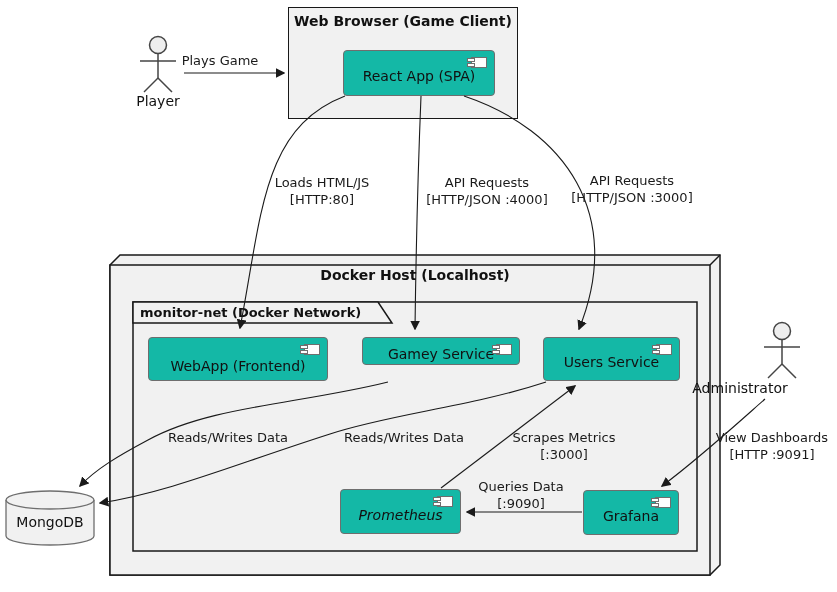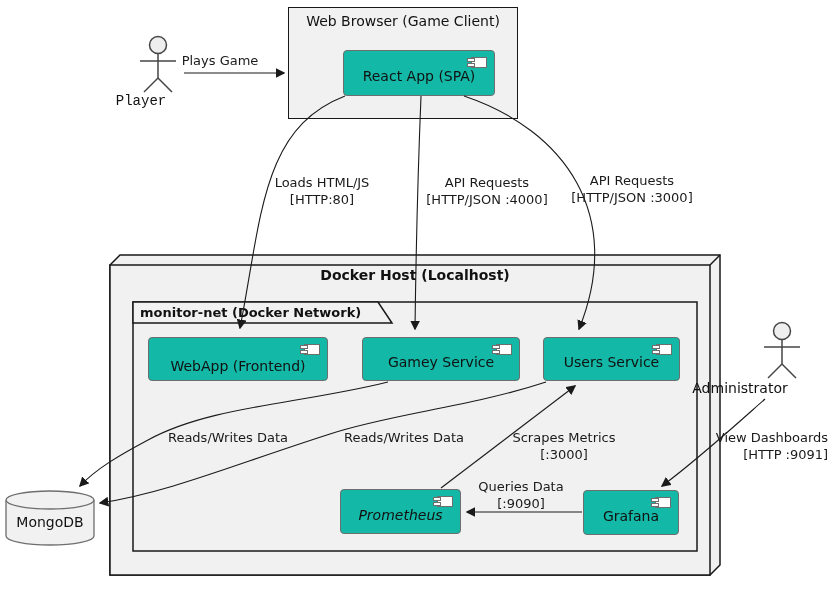--- a/index.html
+++ b/index.html
@@ -8,21 +8,21 @@
     font-family:"DejaVu Sans","Liberation Sans",sans-serif; color:#111;
     overflow:hidden;
   }
   svg.layer { position:absolute; left:0; top:0; pointer-events:none; }
   
   .container-box {
     position:absolute; background:#f1f1f1; border:1.5px solid #181818;
     box-sizing:border-box;
   }
   .container-title {
-    text-align:center; font-weight:normal; font-size:14px; padding-top:5px;
+    text-align:center; font-weight:bold; font-size:14px; padding-top:5px;
     white-space:nowrap;
   }
   .component-box {
     position:absolute; background:#14b8a6; border:1px solid #6e6e6e;
     border-radius:4px; box-sizing:border-box;
     display:flex; align-items:center; justify-content:center;
     font-size:14px; white-space:nowrap;
   }
   .comp-icon {
     position:absolute; top:6px; right:7px; width:16px; height:11px;
@@ -102,21 +102,21 @@
 
   <div class="host-title" style="left:415px; top:267px;">Docker Host (Localhost)</div>
 
   <div class="frame-title" style="left:140px; top:305px;">monitor-net (Docker Network)</div>
 
   <div class="component-box" style="left:148px; top:337px; width:180px; height:44px;">
     <span class="comp-icon"></span>
     <span style="margin-top:14px;">WebApp (Frontend)</span>
   </div>
 
-  <div class="component-box" style="left:362px; top:337px; width:158px; height:44px;">
+  <div class="component-box" style="left:362px; top:337px; width:158px; height:28px;">
     <span class="comp-icon"></span>
     <span style="margin-top:6px;">Gamey Service</span>
   </div>
 
   <div class="component-box" style="left:543px; top:337px; width:137px; height:44px;">
     <span class="comp-icon"></span>
     <span style="margin-top:6px;">Users Service</span>
   </div>
 
   <div class="component-box" style="left:340px; top:489px; width:121px; height:45px;font-style:italic;">
@@ -172,24 +172,24 @@
   <div class="edge-label" style="left:564px; top:429px;">
     <div>Scrapes Metrics</div>
     <div>[:3000]</div>
   </div>
 
   <div class="edge-label" style="left:521px; top:478px;">
     <div>Queries Data</div>
     <div>[:9090]</div>
   </div>
 
-  <div class="edge-label" style="left:772px; top:429px;text-align:right;">
+  <div class="edge-label" style="left:772px; top:429px;">
     <div>View Dashboards</div>
     <div>[HTTP :9091]</div>
   </div>
 
-  <div class="actor-label" style="left:141px; top:93px;font-family:Liberation Mono, monospace;">Player</div>
+  <div class="actor-label" style="left:158px; top:93px;">Player</div>
 
   <div class="actor-label" style="left:740px; top:380px;">Administrator</div>
 
   <div class="db-label" style="left:50px; top:514px;">MongoDB</div>
 
 </div>
 
 </body></html>

